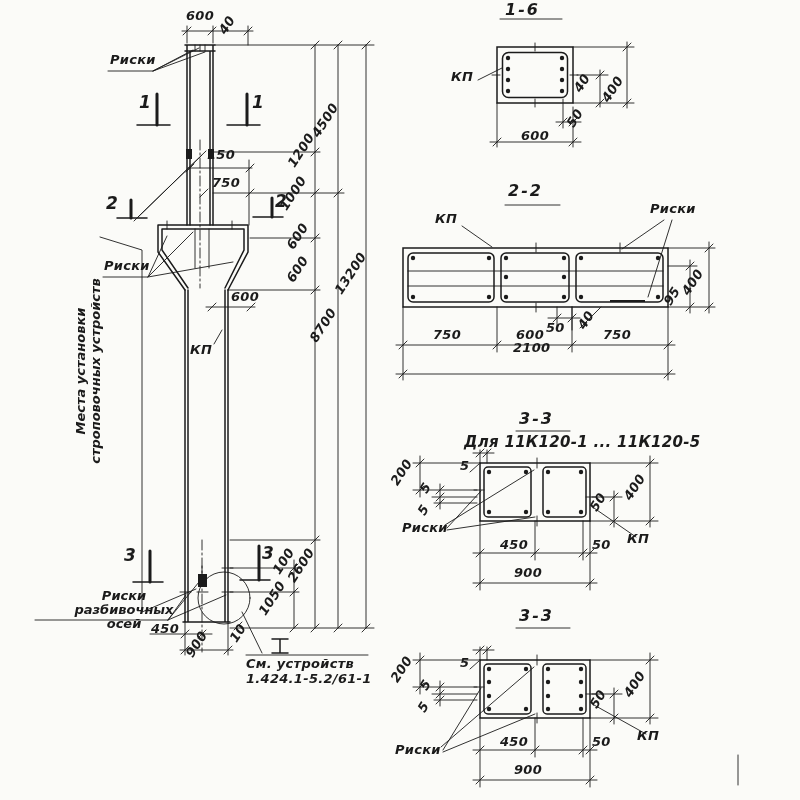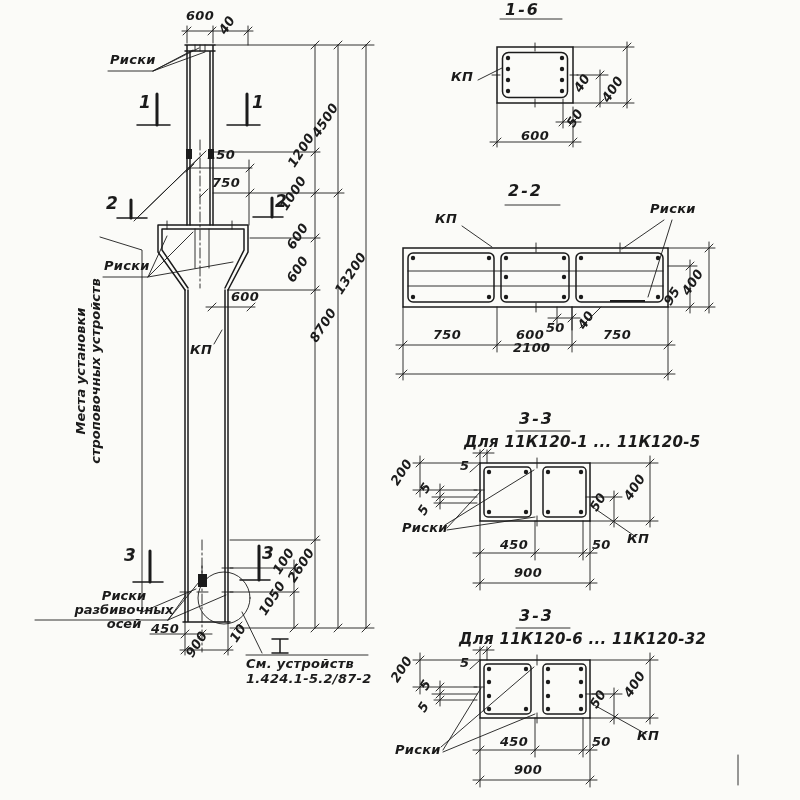--- a/index.html
+++ b/index.html
@@ -241,21 +241,21 @@
     <div>строповочных устройств</div>
   </div>
 
   <div class="ctext" style="left:68px;top:589px;width:112px">
     <div>Риски</div>
     <div>разбивочных</div>
     <div>осей</div>
   </div>
 
   <div class="lbl" style="left:246px;top:656px">См. устройств</div>
-  <div class="lbl" style="left:246px;top:671px">1.424.1-5.2/87-2</div>
+  <div class="lbl" style="left:246px;top:671px">1.424.1-5.2/61-1</div>
 
   <div class="lbl ttl" style="left:505px;top:0px">1-6</div>
   <div class="lbl" style="left:451px;top:69px">КП</div>
   <div class="lbl rot" style="left:583px;top:80px">40</div>
   <div class="lbl rot" style="left:611px;top:90px">400</div>
   <div class="lbl rot" style="left:576px;top:115px">50</div>
   <div class="lbl" style="left:521px;top:128px">600</div>
 
   <div class="lbl ttl" style="left:508px;top:181px">2-2</div>
   <div class="lbl" style="left:435px;top:211px">КП</div>
@@ -277,21 +277,20 @@
   <div class="lbl" style="left:460px;top:458px">5</div>
   <div class="lbl rot" style="left:599px;top:499px">50</div>
   <div class="lbl rot" style="left:633px;top:488px">400</div>
   <div class="lbl" style="left:402px;top:520px">Риски</div>
   <div class="lbl" style="left:627px;top:531px">КП</div>
   <div class="lbl" style="left:500px;top:537px">450</div>
   <div class="lbl" style="left:592px;top:537px">50</div>
   <div class="lbl" style="left:514px;top:565px">900</div>
 
   <div class="lbl ttl" style="left:519px;top:606px">3-3</div>
-  <div class="lbl sub" style="left:459px;top:630px">Для 11К120-6 ... 11К120-32</div>
   <div class="lbl rot" style="left:400px;top:670px">200</div>
   <div class="lbl rot" style="left:429px;top:678px">5</div>
   <div class="lbl rot" style="left:427px;top:700px">5</div>
   <div class="lbl" style="left:460px;top:655px">5</div>
   <div class="lbl rot" style="left:599px;top:696px">50</div>
   <div class="lbl rot" style="left:633px;top:685px">400</div>
   <div class="lbl" style="left:395px;top:742px">Риски</div>
   <div class="lbl" style="left:637px;top:728px">КП</div>
   <div class="lbl" style="left:500px;top:734px">450</div>
   <div class="lbl" style="left:592px;top:734px">50</div>

